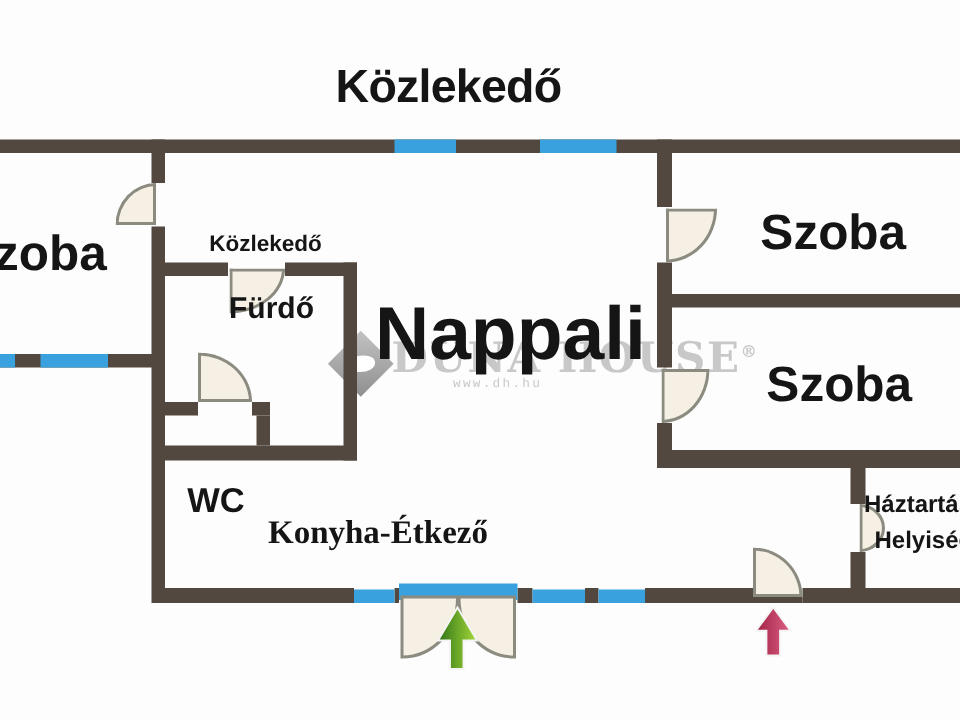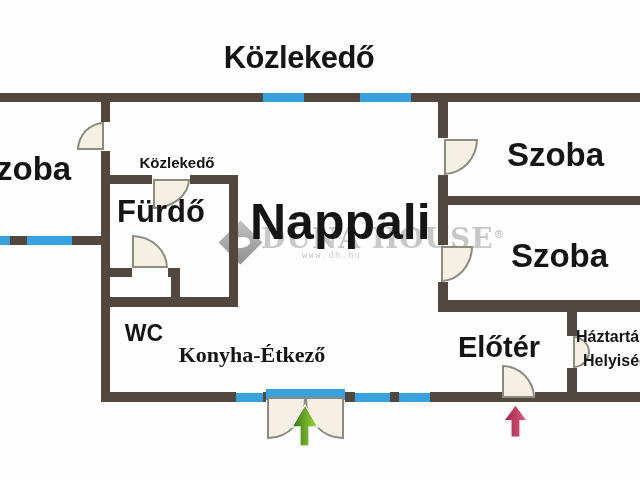--- a/index.html
+++ b/index.html
@@ -100,25 +100,24 @@
         <stop offset="0" style="stop-color:var(--red_arrow_dark)"></stop>
         <stop offset="1" style="stop-color:var(--red_arrow_light)"></stop>
       </linearGradient>
     </defs>
     <polygon points="12.5,0 24,15.5 17,15.5 17,32 8,32 8,15.5 1,15.5" fill="url(#ra)" stroke="#f4f4f4" stroke-width="1.2"></polygon>
   </svg>
 
   <div class="lbl" style="left:169px;top:42px;width:260px;font-size:31px;letter-spacing:-0.5px;">Közlekedő</div>
   <div class="lbl" style="left:-26px;top:152px;font-size:33px;">Szoba</div>
   <div class="lbl" style="left:112px;top:127px;width:130px;font-size:15px;margin-top:28px;">Közlekedő</div>
-  <div class="lbl" style="left:100px;top:196px;width:122px;font-size:31px;">Fürdő</div>
+  <div class="lbl" style="left:120px;top:196px;width:122px;font-size:20px;">Fürdő</div>
   <div class="lbl" style="left:112px;top:273px;width:64px;font-size:23px;margin-top:48px;">WC</div>
   <div class="lbl" style="left:250px;top:196px;width:168px;font-size:50px;">Nappali</div>
   <div class="lbl" style="left:468px;top:138px;width:175px;font-size:33px;">Szoba</div>
   <div class="lbl" style="left:472px;top:239px;width:175px;font-size:33px;">Szoba</div>
   <div class="lbl" style="left:122px;top:343px;width:260px;font-size:22px;font-family:Liberation Serif, serif;">Konyha-Étkező</div>
-  <div class="lbl" style="left:426px;top:332px;width:146px;font-size:29px;">Előtér</div>
   <div class="lbl" style="left:576px;top:325px;font-size:16px;text-align:left;line-height:24px;">
     <div>Háztartási</div>
     <div style="padding-left:7px;">Helyiség</div>
   </div>
 
 </div>
 
 </body></html>

